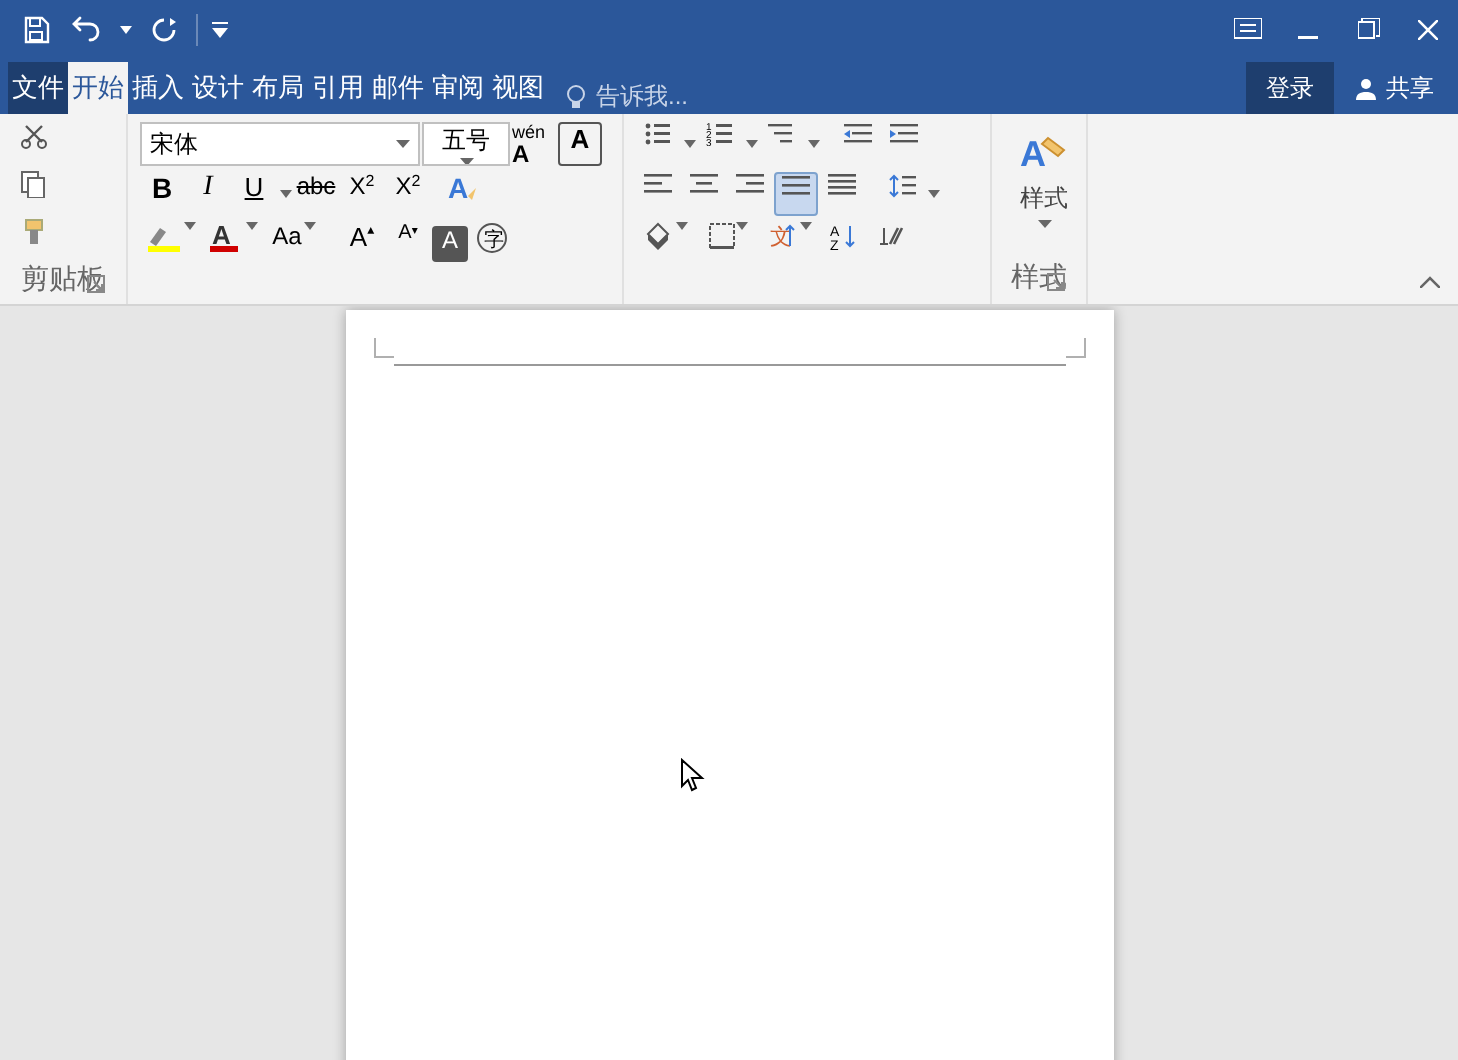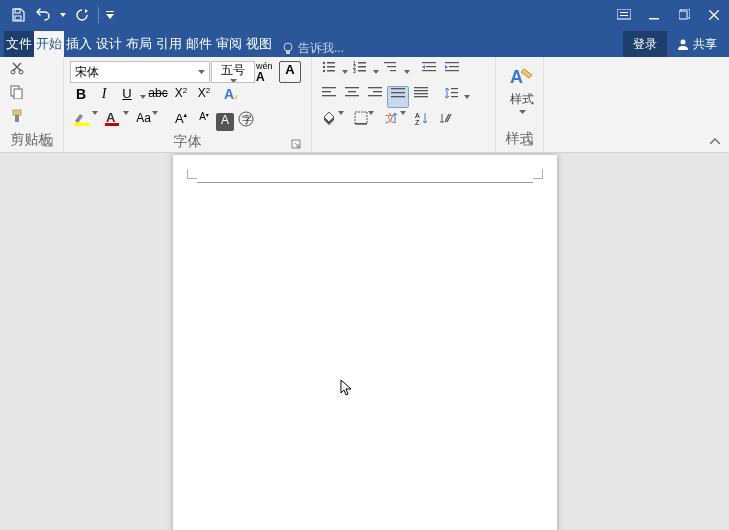--- a/index.html
+++ b/index.html
@@ -258,28 +258,20 @@
         <div class="mini-btn" style="font-size:10px;">A<sup style="font-size:6px">▾</sup></div>
         <div class="mini-btn" style="background:#555;color:#fff;font-size:12px;width:18px;height:18px;">A</div>
         <div class="mini-btn">
             <svg width="16" height="16">
               <circle cx="8" cy="8" r="7" fill="none" stroke="#555"></circle>
               <text x="4" y="12" font-size="10">字</text>
             </svg>
           </div>
       </div>
     </div>
-    <div class="group-label"><span>字体</span>
-      <span class="dlg-launcher">
-          <svg width="10" height="10">
-            <rect x="1" y="1" width="8" height="8" fill="none" stroke="#888"></rect>
-            <path d="M4 4l4 4M8 5v3H5" stroke="#888" fill="none"></path>
-          </svg>
-        </span>
-    </div>
   </div>
 
   <div class="group" style="width:184px">
     <div class="col" style="gap:3px">
       <div class="row">
         <div class="mini-btn">
             <svg width="14" height="12">
               <circle cx="2" cy="2" r="1.2" fill="#555"></circle>
               <rect x="5" y="1" width="8" height="1.5" fill="#555"></rect>
               <circle cx="2" cy="6" r="1.2" fill="#555"></circle>

